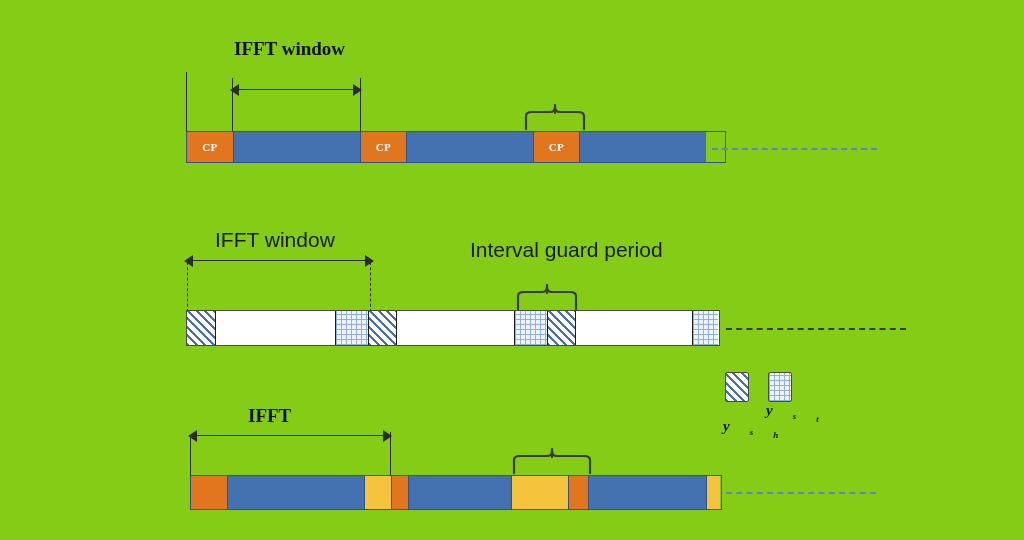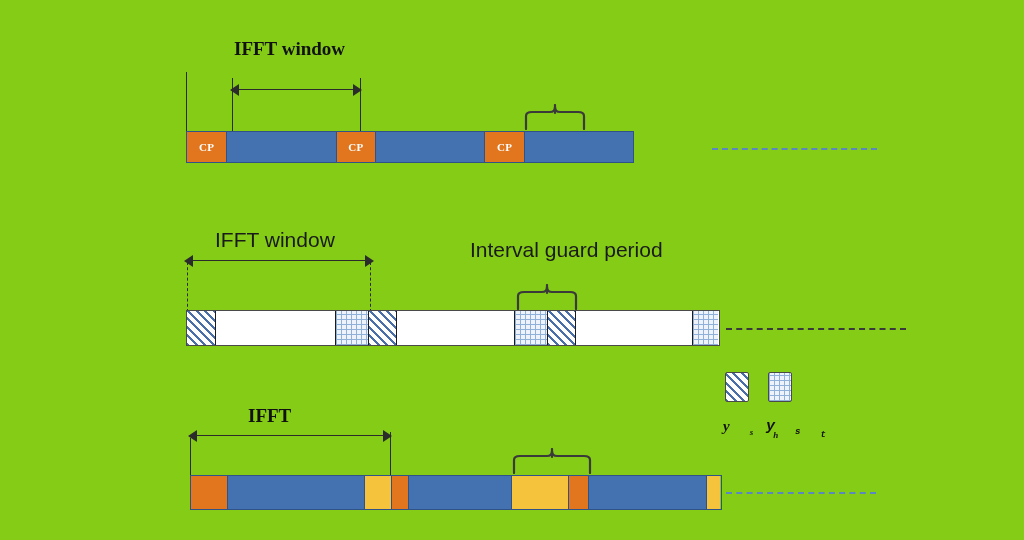--- a/index.html
+++ b/index.html
@@ -174,21 +174,21 @@
     <div class="arrow-head right"></div>
   </div>
 
   <div class="brace" style="left:524px; top:104px;">
     <svg width="62" height="26" viewBox="0 0 62 26">
       <path d="M2,25 L2,12 Q2,8 8,8 L26,8 Q31,8 31,3 Q31,8 36,8 L54,8 Q60,8 60,12 L60,25" fill="none" stroke="#3a3a3a" stroke-width="2.2" stroke-linecap="round"></path>
       <line x1="31" y1="1" x2="31" y2="9" stroke="#3a3a3a" stroke-width="2.2" stroke-linecap="round"></line>
     </svg>
   </div>
 
-  <div class="bar bar-row1" style="left:186px; top:131px; width:448px; height:32px;">
+  <div class="bar bar-row1" style="left:186px; top:131px; width:540px; height:32px;">
     <div class="seg seg-orange" style="width:46px;">
       <div class="cp-text">CP</div>
     </div>
     <div class="seg seg-blue" style="width:127px;"></div>
     <div class="seg seg-orange" style="width:46px;">
       <div class="cp-text">CP</div>
     </div>
     <div class="seg seg-blue" style="width:127px;"></div>
     <div class="seg seg-orange" style="width:46px;">
       <div class="cp-text">CP</div>
@@ -229,21 +229,21 @@
     <div class="seg seg-white" style="width:117px;"></div>
     <div class="seg hatch-dot" style="width:26px;"></div>
   </div>
 
   <div class="dash-line-black" style="left:726px; top:328px; width:180px;"></div>
 
   <div class="legend-swatch hatch-diag" style="left:725px; top:372px; width:24px; height:30px;"></div>
   <div class="legend-swatch hatch-dot" style="left:768px; top:372px; width:24px; height:30px;"></div>
 
   <div class="legend-label" style="left:723px; top:418px;">y<sub>s<sub>h</sub></sub></div>
-  <div class="legend-label" style="left:766px; top:418px;font-family:Liberation Mono, monospace;">y<sub>s<sub>t</sub></sub></div>
+  <div class="legend-label" style="left:766px; top:402px;">y<sub>s<sub>t</sub></sub></div>
 
   <div class="label-serif" style="left:248px; top:405px; font-size:19px;">IFFT</div>
 
 
   <div class="vtick" style="left:190px; top:438px; height:52px;"></div>
   <div class="vtick" style="left:390px; top:432px; height:58px;"></div>
 
   <div class="arrow-wrap" style="left:188px; top:430px; width:204px;">
     <div class="arrow-line"></div>
     <div class="arrow-head left"></div>

